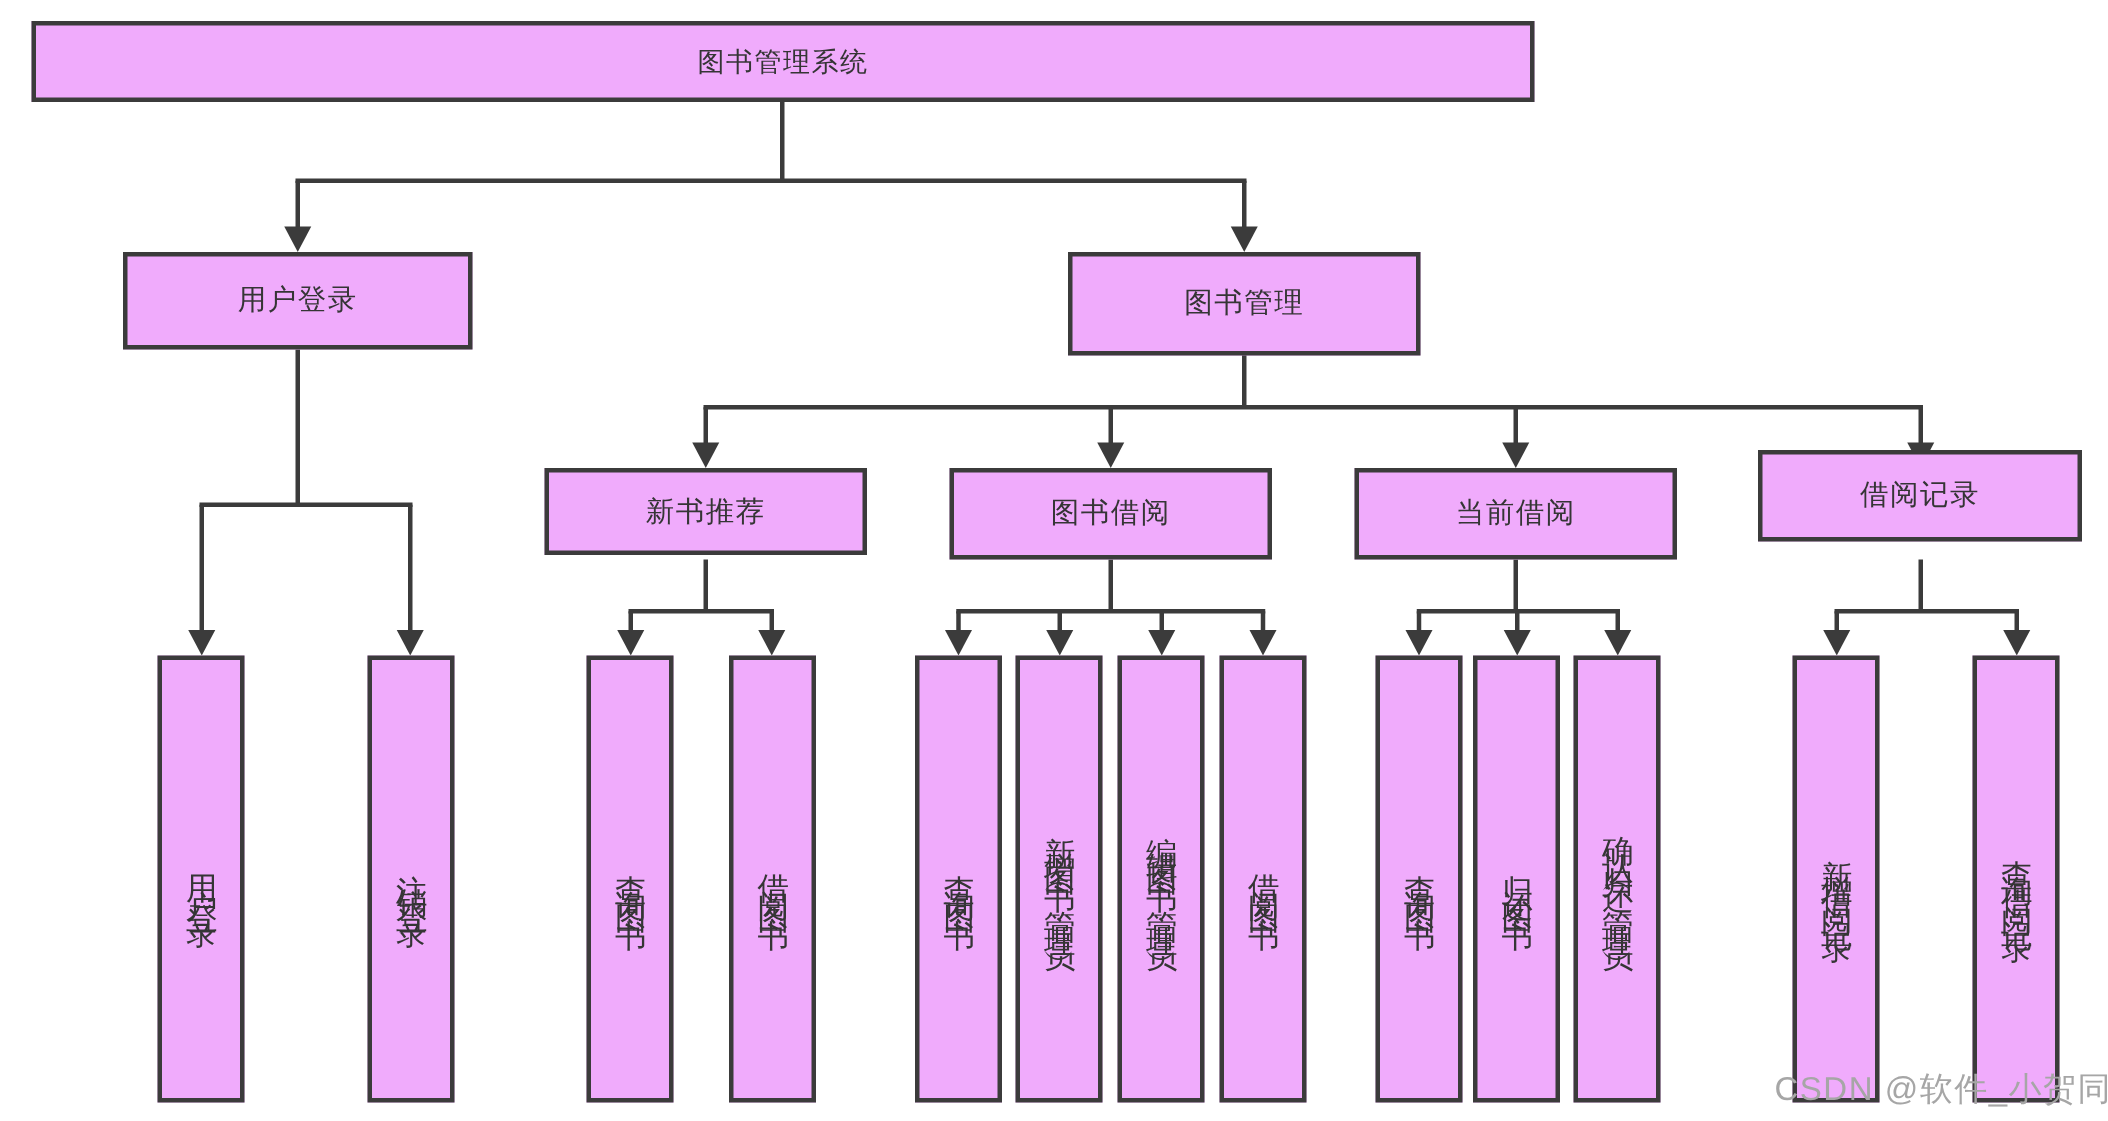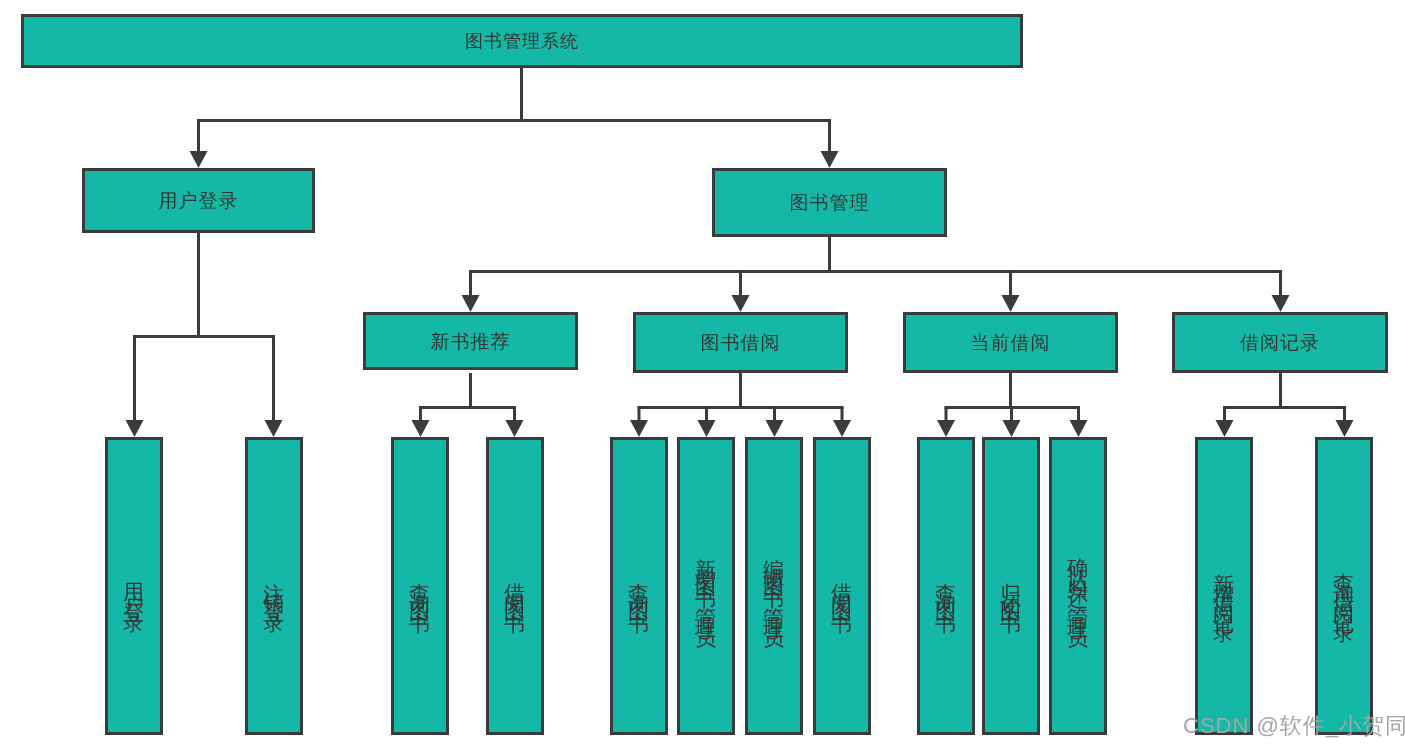--- a/index.html
+++ b/index.html
@@ -8,21 +8,21 @@
     width: 1405px;
     height: 747px;
     background: #ffffff;
     font-family: "Liberation Sans", "DejaVu Sans", sans-serif;
     overflow: hidden;
   }
   .box {
     position: absolute;
     box-sizing: border-box;
     border: 3px solid #3b3b3b;
-    background: #14b8a6;
+    background: #f0abfc;
     color: #353535;
     display: flex;
     align-items: center;
     justify-content: center;
     text-align: center;
   }
   .hbox {
     font-size: 19px;
     letter-spacing: 1px;
     line-height: 1;
@@ -128,21 +128,21 @@
   </svg>
 
   <div class="box hbox root-box" style="left:21px; top:14px; width:1002px; height:54px;">图书管理系统</div>
 
   <div class="box hbox" style="left:82px; top:168px; width:233px; height:65px;">用户登录</div>
   <div class="box hbox" style="left:712px; top:168px; width:235px; height:69px;">图书管理</div>
 
   <div class="box hbox" style="left:363px; top:312px; width:215px; height:58px;">新书推荐</div>
   <div class="box hbox" style="left:903px; top:312px; width:215px; height:61px;">当前借阅</div>
   <div class="box hbox" style="left:633px; top:312px; width:215px; height:61px;">图书借阅</div>
-  <div class="box hbox" style="left:1172px; top:312px; width:216px; height:61px;">借阅记录</div>
+  <div class="box hbox" style="left:1172px; top:300px; width:216px; height:61px;">借阅记录</div>
 
   <div class="box vbox" style="left:105px; top:437px; width:58px; height:298px;">用户登录</div>
   <div class="box vbox" style="left:245px; top:437px; width:58px; height:298px;">注销登录</div>
 
   <div class="box vbox" style="left:391px; top:437px; width:58px; height:298px;">查询图书</div>
   <div class="box vbox" style="left:486px; top:437px; width:58px; height:298px;">借阅图书</div>
 
   <div class="box vbox" style="left:610px; top:437px; width:58px; height:298px;">查询图书</div>
   <div class="box vbox" style="left:677px; top:437px; width:58px; height:298px;">新增图书（管理员）</div>
   <div class="box vbox" style="left:745px; top:437px; width:58px; height:298px;">编辑图书（管理员）</div>

